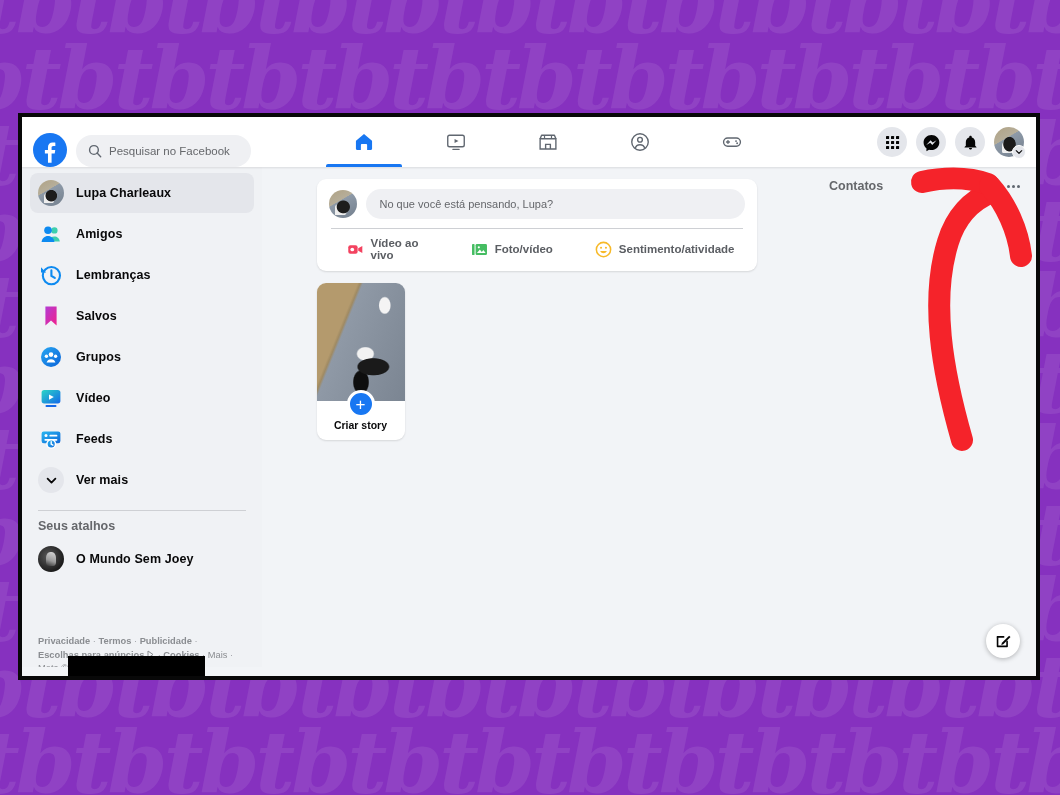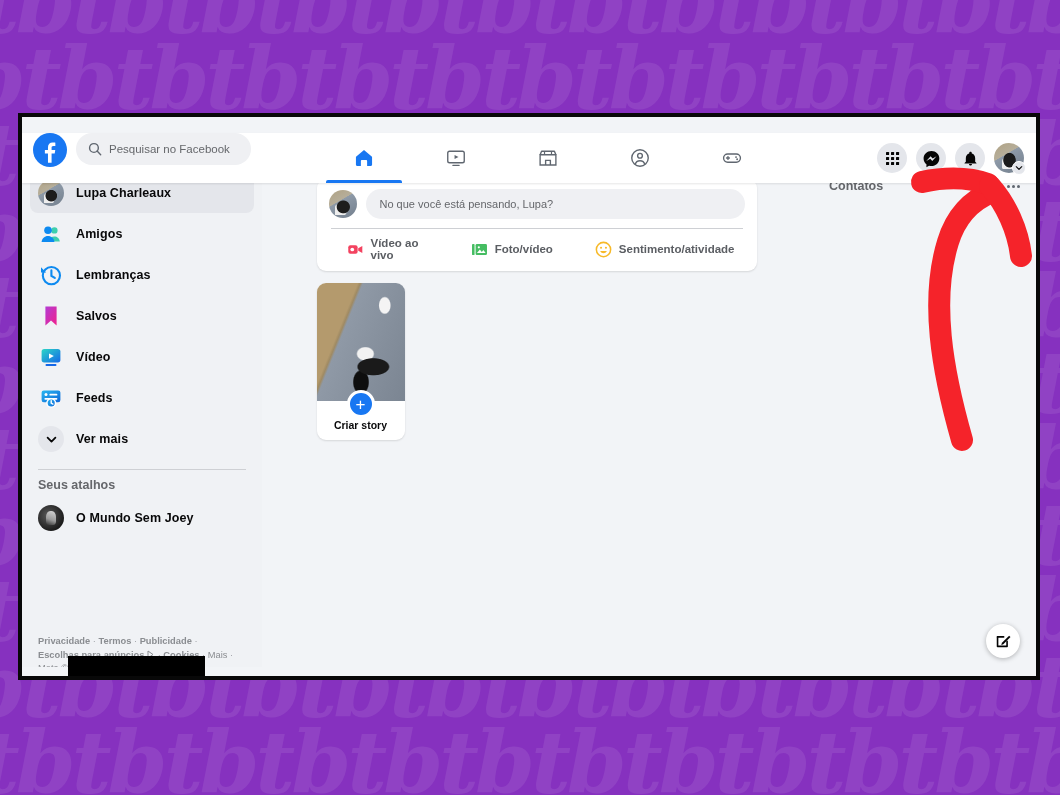--- a/index.html
+++ b/index.html
@@ -37,24 +37,23 @@
     background: #ffffff;
     border: 4px solid #080808;
     overflow: hidden;
   }
   #frame-inner { position: relative; width: 100%; height: 100%; background: #f2f4f7; }
 
   
   #topbar {
     position: absolute; left: 0; top: 0; right: 0; height: 50px;
     background: #ffffff;
-    display: flex; align-items: flex-start;
+    display: flex; align-items: flex-end;
     box-shadow: 0 1px 2px rgba(0,0,0,0.10);
     z-index: 6;
-    margin-top: 16px;
   }
   #fb-logo {
     width: 34px; height: 34px; border-radius: 50%;
     background: #1877f2; margin-left: 11px;
     display: flex; align-items: center; justify-content: center;
     flex: none;
   }
   #fb-logo svg { display: block; }
   #search-box {
     margin-left: 9px;
@@ -455,20 +454,38 @@
             <stop offset="0" stop-color="#b33bd4"></stop>
                   <stop offset="1" stop-color="#f0218c"></stop>
           </linearGradient>
               </defs>
           <path d="M6.4 2.6h11.2v18.8L12 16.6l-5.6 4.8z" fill="url(#gsav)"></path>
         </svg>
       </div>
       <span class="side-lbl">Salvos</span>
     </div>
 
+    <div class="side-row">
+      <div class="side-ico">
+        <svg width="24" height="24" viewBox="0 0 24 24">
+          <defs>
+                <linearGradient id="ggrp" x1="0" y1="0" x2="1" y2="1">
+            <stop offset="0" stop-color="#27a7f2"></stop>
+                  <stop offset="1" stop-color="#0b63d8"></stop>
+          </linearGradient>
+              </defs>
+          <circle cx="12" cy="12" r="10" fill="url(#ggrp)"></circle>
+          <circle cx="12" cy="9.6" r="2.3" fill="#fff"></circle>
+          <circle cx="7.4" cy="11.2" r="1.7" fill="#fff"></circle>
+          <circle cx="16.6" cy="11.2" r="1.7" fill="#fff"></circle>
+          <path d="M7.6 17.6c.5-2.1 2.2-3.3 4.4-3.3s3.9 1.2 4.4 3.3z" fill="#fff"></path>
+        </svg>
+      </div>
+      <span class="side-lbl">Grupos</span>
+    </div>
 
     <div class="side-row">
       <div class="side-ico">
         <svg width="24" height="24" viewBox="0 0 24 24">
           <defs>
                 <linearGradient id="gvid" x1="0" y1="0" x2="1" y2="1">
             <stop offset="0" stop-color="#2bd6c6"></stop>
                   <stop offset="1" stop-color="#1468e8"></stop>
           </linearGradient>
               </defs>

